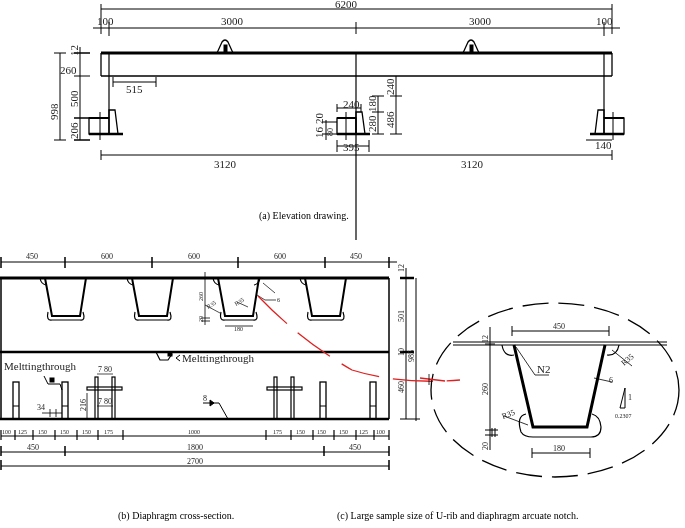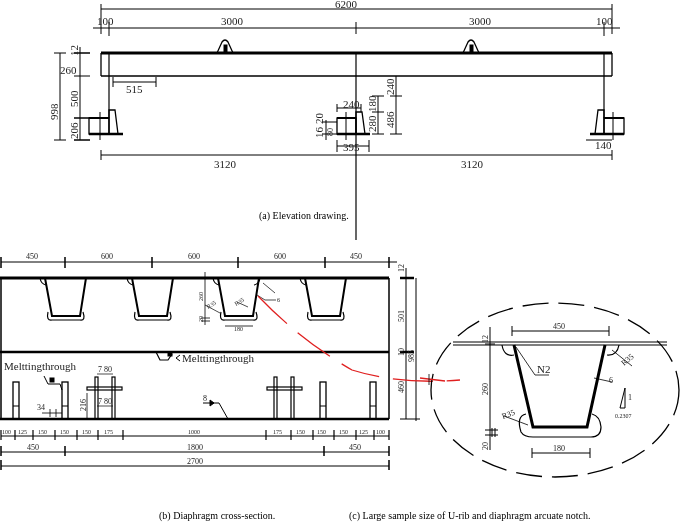--- a/index.html
+++ b/index.html
@@ -326,14 +326,14 @@
     <text class="dim" x="537" y="373">N2</text>
     <text class="dim-s" transform="translate(624,366) rotate(-40)">R35</text>
     <text class="dim-s" transform="translate(503,419) rotate(-20)">R35</text>
     <text class="dim-s" x="609" y="383">6</text>
     <text class="dim-s" x="628" y="400">1</text>
     <text class="dim-xs" x="615" y="418">0.2307</text>
   </g>
 </svg>
 
 <div class="cap" style="left:259px;top:210px;">(a) Elevation drawing.</div>
-<div class="cap" style="left:118px;top:510px;margin-left:41px;">(b) Diaphragm cross-section.</div>
-<div class="cap" style="left:337px;top:510px;margin-left:12px;">(c) Large sample size of U-rib and diaphragm arcuate notch.</div>
+<div class="cap" style="left:118px;top:510px;">(b) Diaphragm cross-section.</div>
+<div class="cap" style="left:337px;top:510px;">(c) Large sample size of U-rib and diaphragm arcuate notch.</div>
 
 </body></html>

